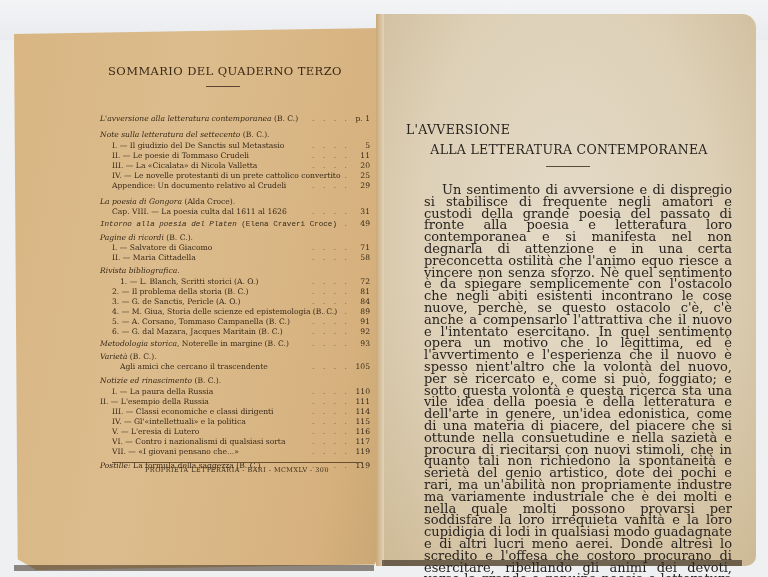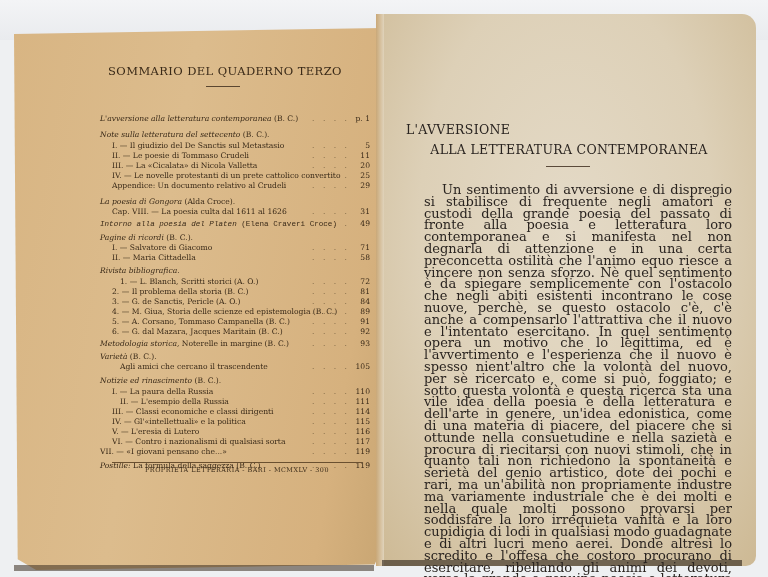--- a/index.html
+++ b/index.html
@@ -166,21 +166,21 @@
       </div>
       <div class="toc-line" style="top: 376px; width: 270px;">
         <span class="txt" style="left: 0px;"><span class="it">Notizie ed rinascimento</span><span> (B. C.).</span></span>
       </div>
       <div class="toc-line" style="top: 387px; width: 270px;">
         <span class="txt" style="left: 12px;"><span>I.  — La paura della Russia</span></span>
         <span class="dots" style="right: 20px;">. . . .</span>
         <span class="pg">110</span>
       </div>
       <div class="toc-line" style="top: 397px; width: 270px;">
-        <span class="txt" style="left: 20px;"><span>II.  — L'esempio della Russia</span></span>
+        <span class="txt" style="left: 0;"><span>II.  — L'esempio della Russia</span></span>
         <span class="dots" style="right: 20px;">. . . .</span>
         <span class="pg">111</span>
       </div>
       <div class="toc-line" style="top: 407px; width: 270px;">
         <span class="txt" style="left: 12px;"><span>III.  — Classi economiche e classi dirigenti</span></span>
         <span class="dots" style="right: 20px;">. . . .</span>
         <span class="pg">114</span>
       </div>
       <div class="toc-line" style="top: 417px; width: 270px;">
         <span class="txt" style="left: 12px;"><span>IV.  — Gl'«intellettuali» e la politica</span></span>
@@ -191,21 +191,21 @@
         <span class="txt" style="left: 12px;"><span>V.  — L'eresia di Lutero</span></span>
         <span class="dots" style="right: 20px;">. . . .</span>
         <span class="pg">116</span>
       </div>
       <div class="toc-line" style="top: 437px; width: 270px;">
         <span class="txt" style="left: 12px;"><span>VI.  — Contro i nazionalismi di qualsiasi sorta</span></span>
         <span class="dots" style="right: 20px;">. . . .</span>
         <span class="pg">117</span>
       </div>
       <div class="toc-line" style="top: 447px; width: 270px;">
-        <span class="txt" style="left: 0; text-align: center;"><span>VII.  — «I giovani pensano che...»</span></span>
+        <span class="txt" style="left: 12px; text-align: center;"><span>VII.  — «I giovani pensano che...»</span></span>
         <span class="dots" style="right: 20px;">. . . .</span>
         <span class="pg">119</span>
       </div>
       <div class="toc-line" style="top: 461px; width: 270px;">
         <span class="txt" style="left: 0px;"><span class="it">Postille:</span><span> La formula della saggezza (B. C.)</span></span>
         <span class="dots" style="right: 20px;">. . . .</span>
         <span class="pg">119</span>
       </div>
     </div>
 </div>

